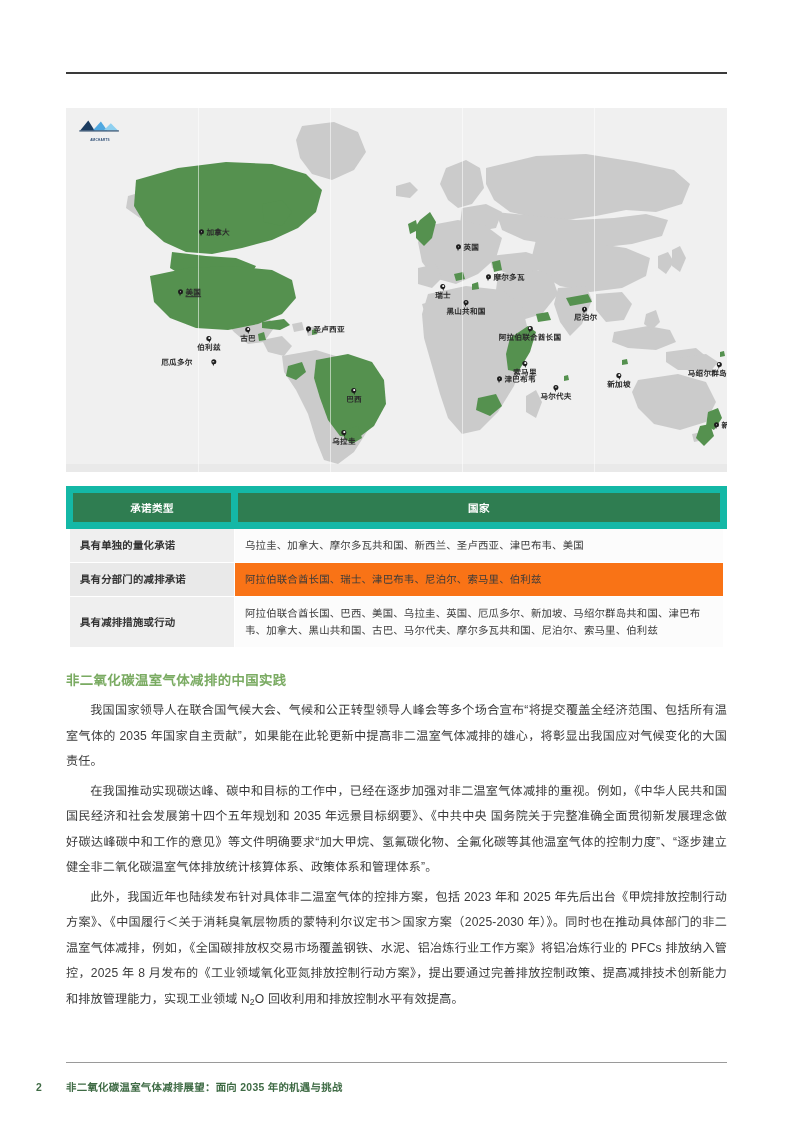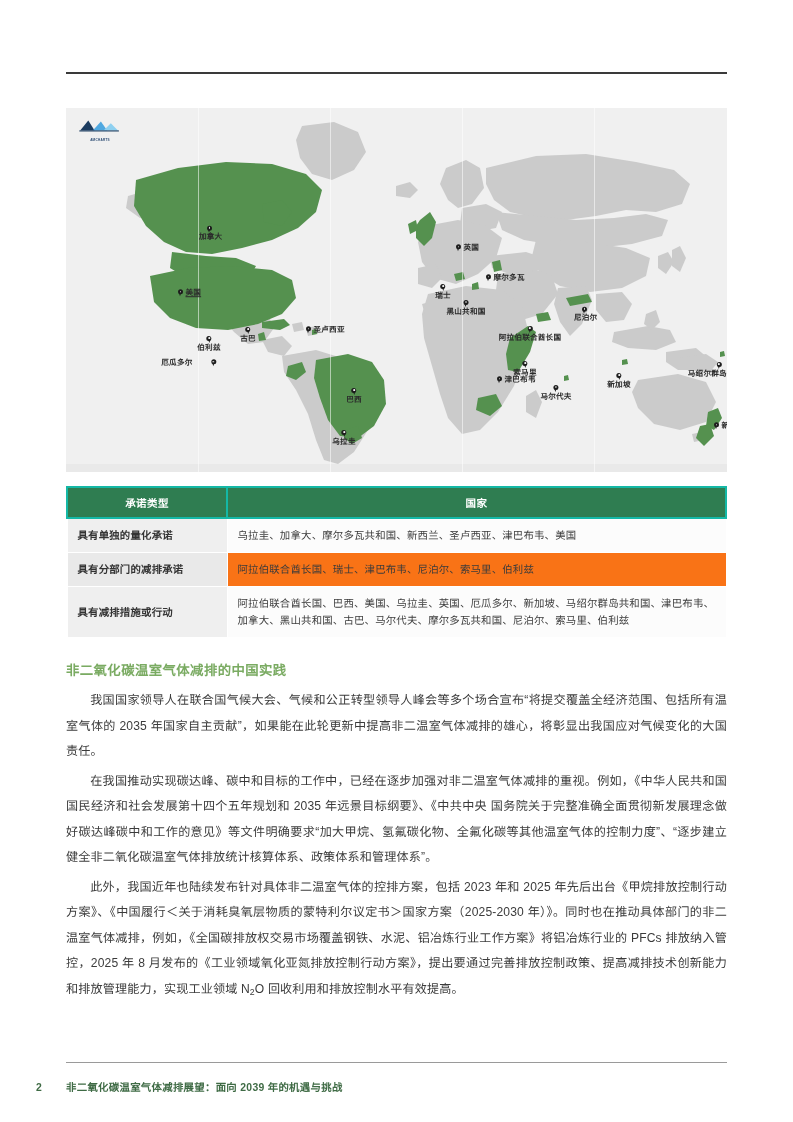--- a/index.html
+++ b/index.html
@@ -163,21 +163,21 @@
     table-layout: fixed;
   }
   table.promise-table th {
     background: #2f7d51;
     color: #ffffff;
     font-size: 10.5px;
     font-weight: bold;
     padding: 7px 6px;
     text-align: center;
     letter-spacing: 0.4px;
-    border: 2px solid #14b8a6;
+    border: 7px solid #14b8a6;
   }
   table.promise-table th.col-type { width: 146px; }
   table.promise-table td {
     font-size: 10.4px;
     color: #3b3b3b;
     padding: 8px 10px;
     vertical-align: middle;
     line-height: 17px;
     border: 1px solid #ffffff;
     background: #fcfcfc;
@@ -362,21 +362,21 @@
         <svg viewBox="0 0 52 20" width="52" height="18">
           <path d="M4,16 L13,5 L20,16 Z" fill="#1c3c60"></path>
           <path d="M18,16 L27,6 L34,16 Z" fill="#4fa8e0"></path>
           <path d="M30,16 L38,8 L46,16 Z" fill="#8ed0f0"></path>
           <rect x="3" y="16" width="44" height="1.2" fill="#1c3c60"></rect>
         </svg>
         <div class="logo-text">AMCHARTS</div>
       </div>
 
       <div id="marker-layer">
-          <div class="marker" style="left: 133px; top: 125px; transform: translate(0px, -50%); flex-direction: column;">
+          <div class="marker" style="left: 133px; top: 125px; transform: translate(0px, -50%);">
             <span class="pin">
               <span class="pin-dot"></span>
             </span>
             <span>加拿大</span>
           </div>
           <div class="marker" style="left: 112px; top: 185px; transform: translate(0px, -50%); text-decoration: underline;">
             <span class="pin">
               <span class="pin-dot"></span>
             </span>
             <span>美国</span>
@@ -487,15 +487,15 @@
     <h2 class="section-title">非二氧化碳温室气体减排的中国实践</h2>
 
     <p class="para">我国国家领导人在联合国气候大会、气候和公正转型领导人峰会等多个场合宣布“将提交覆盖全经济范围、包括所有温室气体的 2035 年国家自主贡献”，如果能在此轮更新中提高非二温室气体减排的雄心，将彰显出我国应对气候变化的大国责任。</p>
     <p class="para">在我国推动实现碳达峰、碳中和目标的工作中，已经在逐步加强对非二温室气体减排的重视。例如，《中华人民共和国国民经济和社会发展第十四个五年规划和 2035 年远景目标纲要》、《中共中央 国务院关于完整准确全面贯彻新发展理念做好碳达峰碳中和工作的意见》等文件明确要求“加大甲烷、氢氟碳化物、全氟化碳等其他温室气体的控制力度”、“逐步建立健全非二氧化碳温室气体排放统计核算体系、政策体系和管理体系”。</p>
     <p class="para"><span>此外，我国近年也陆续发布针对具体非二温室气体的控排方案，包括 2023 年和 2025 年先后出台《甲烷排放控制行动方案》、《中国履行＜关于消耗臭氧层物质的蒙特利尔议定书＞国家方案（2025-2030 年）》。同时也在推动具体部门的非二温室气体减排，例如，《全国碳排放权交易市场覆盖钢铁、水泥、铝冶炼行业工作方案》将铝冶炼行业的 PFCs 排放纳入管控，2025 年 8 月发布的《工业领域氧化亚氮排放控制行动方案》，提出要通过完善排放控制政策、提高减排技术创新能力和排放管理能力，实现工业领域 N</span><sub>2</sub><span>O 回收利用和排放控制水平有效提高。</span></p>
   </div>
 
   <div class="footer-rule"></div>
   <div class="footer">
     <span class="pagenum">2</span>
-    <span class="ftitle">非二氧化碳温室气体减排展望：面向 2039 年的机遇与挑战</span>
+    <span class="ftitle">非二氧化碳温室气体减排展望：面向 2035 年的机遇与挑战</span>
   </div>
 </div>
 
 </body></html>

